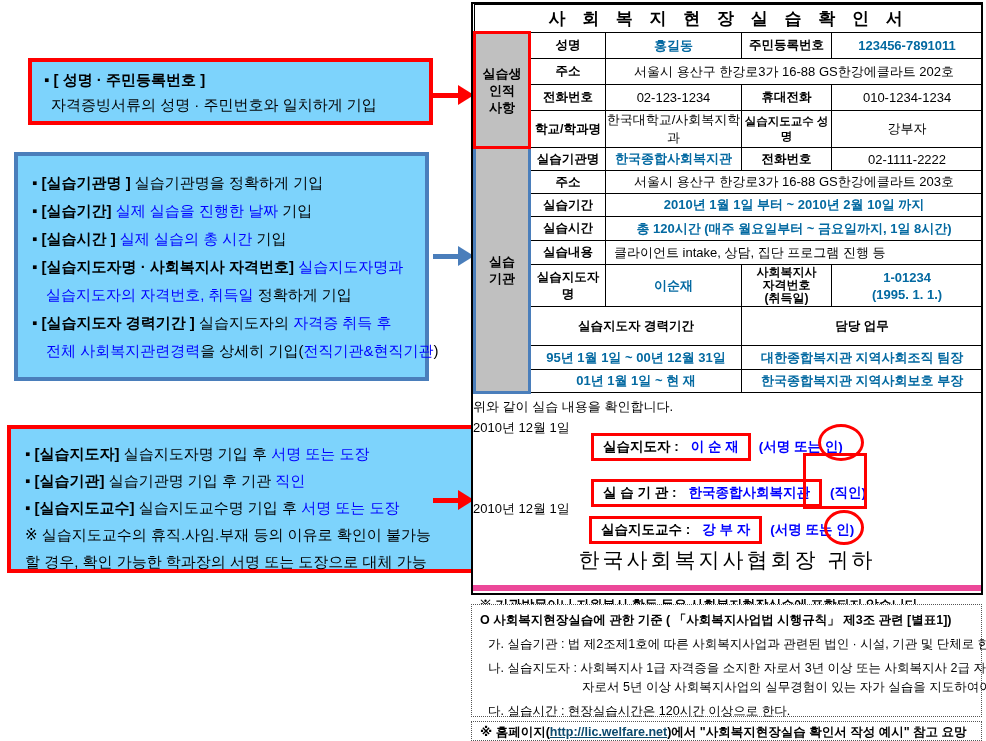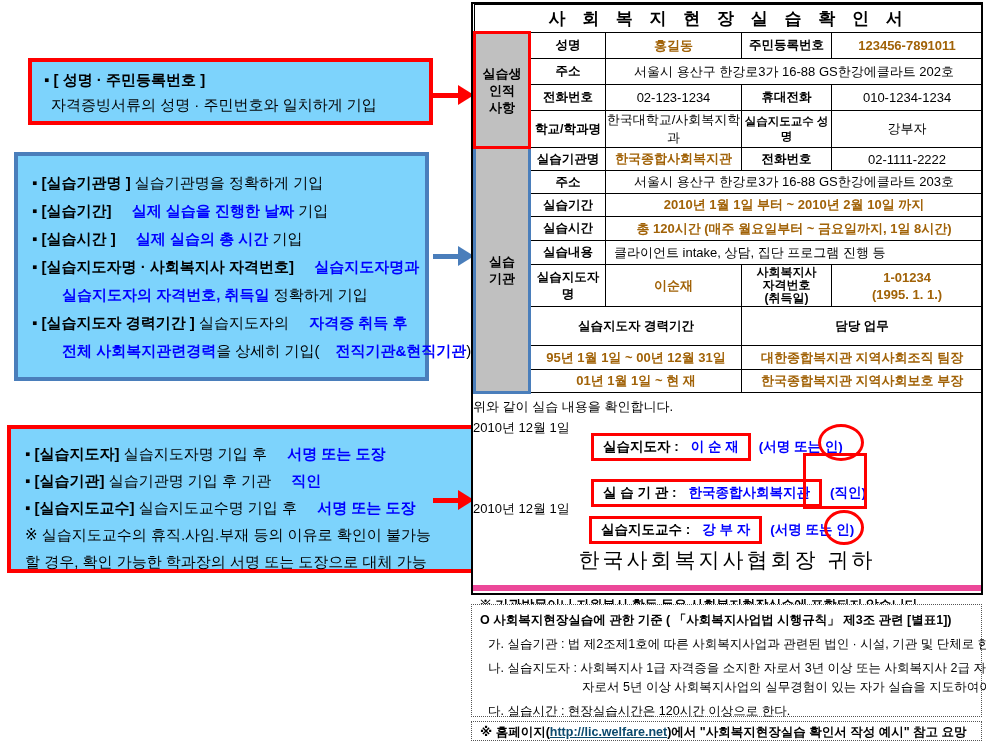--- a/index.html
+++ b/index.html
@@ -6,21 +6,21 @@
   html,body { background:#fff; }
   body { font-family: "Liberation Sans", "DejaVu Sans", sans-serif; color:#000; }
   #page { position:relative; width:986px; height:741px; background:#fff; overflow:hidden; }
 
   
   .gbox { position:absolute; background:#7dd3fc; }
   .gbox.red  { border:4px solid #f00; }
   .gbox.blue { border:4px solid #4a7ebb; }
   .gline { font-size:15px; color:#000; white-space:nowrap; }
   .k  { font-weight:bold; color:#000; }
-  .bb { font-weight:bold; color:#0000ff;padding-left:16px; }
+  .bb { font-weight:normal; color:#0000ff; }
 
   #guide-identity { left:28px; top:58px; width:405px; height:67px; padding:9px 12px; }
   #guide-identity .gline + .gline { margin-top:6px; padding-left:7px; }
 
   #guide-institution { left:14px; top:152px; width:415px; height:229px; padding:13px 0 0 14px; }
   #guide-institution .gline { line-height:28px; }
   .indent1 { padding-left:14px; }
 
   #guide-signature { left:7px; top:425px; width:512px; height:148px; padding:11px 0 0 14px; }
   #guide-signature .gline { line-height:27px; }
@@ -33,21 +33,21 @@
   .blue-arrow .arrow-shaft { background:#4a7ebb; }
   .blue-arrow .arrow-head  { border-left:16px solid #4a7ebb; }
 
   
   #form { position:absolute; left:471px; top:2px; width:512px; height:593px; border:2px solid #000; background:#fff; }
   table { border-collapse:collapse; table-layout:fixed; width:508px; }
   td { border:1px solid #000; text-align:center; vertical-align:middle; overflow:hidden; }
   td.title-cell { font-size:17px; font-weight:bold; letter-spacing:6px; height:28px; }
   td.lbl { font-size:12.5px; font-weight:bold; }
   td.val { font-size:13px; }
-  td.bluev { color:#a16207; font-weight:bold; font-size:13px; }
+  td.bluev { color:#0369a1; font-weight:bold; font-size:13px; }
   td.side { background:#c0c0c0; font-weight:bold; font-size:13px; white-space:pre-line; line-height:17px; }
   td.side.redb  { border:3px solid #f00; }
   td.side.blueb { border:3px solid #4a7ebb; }
   td.pre { white-space:pre-line; }
   td.lbl.small { font-size:12px; line-height:13px; }
   td.left { text-align:left; padding-left:8px; }
 
   
   #confirm { position:relative; width:100%; height:191px; font-size:13px; }
   .cline { position:absolute; width:100%; text-align:left; }

